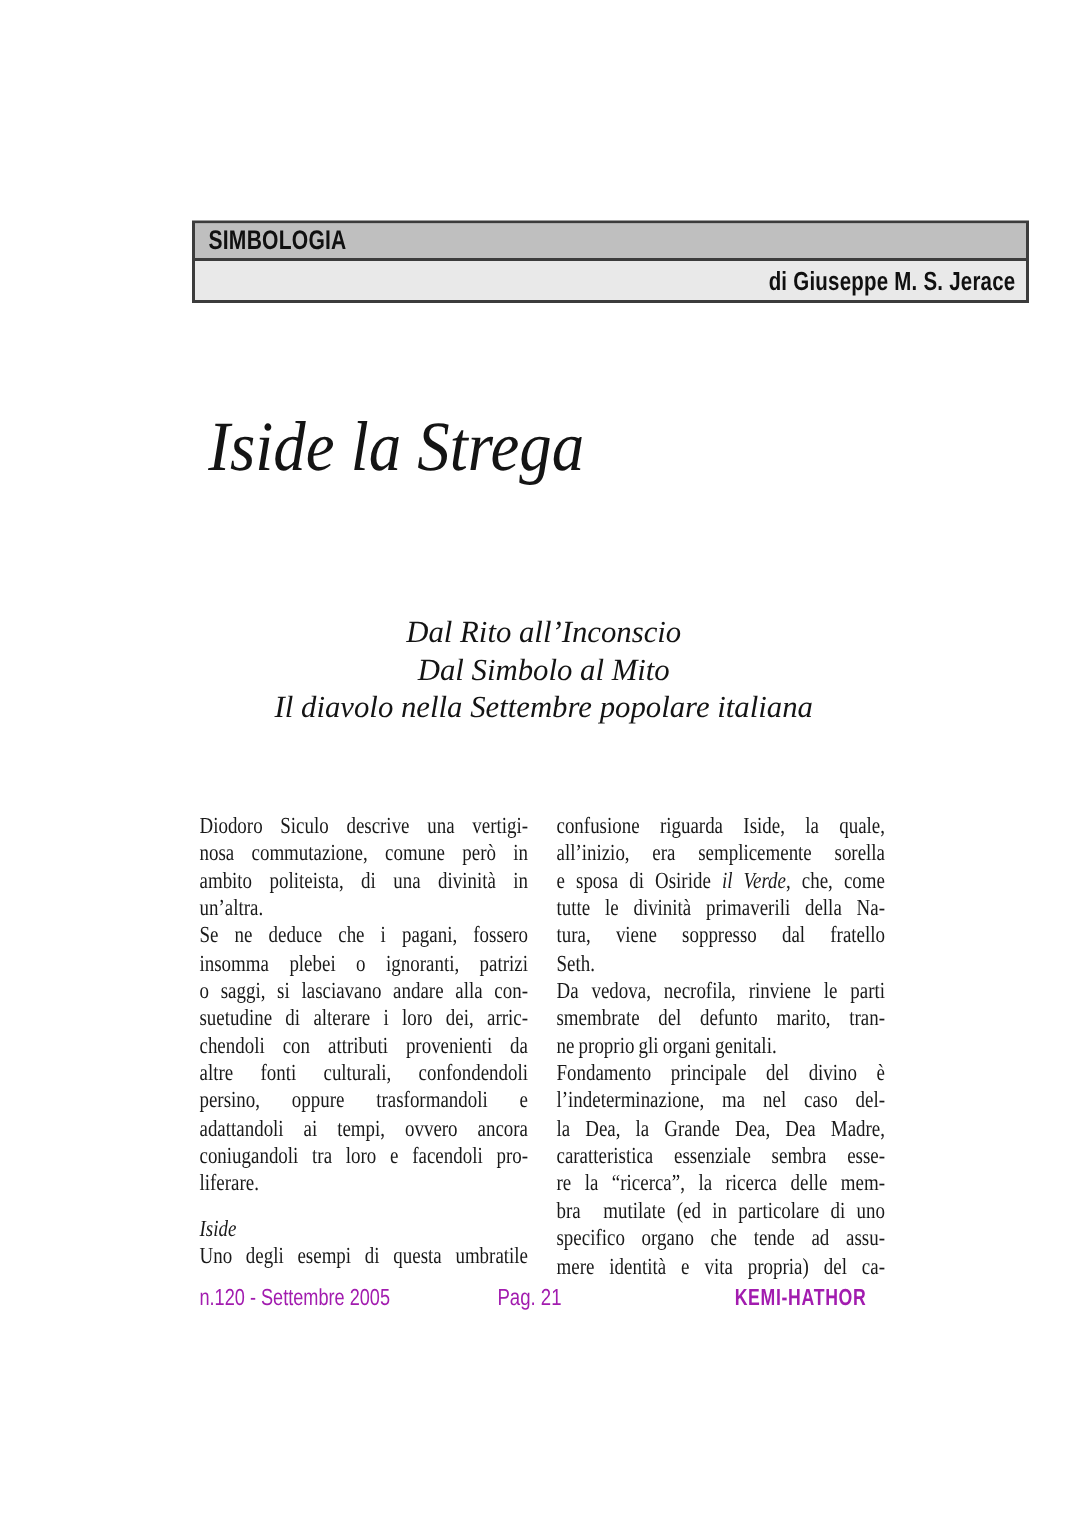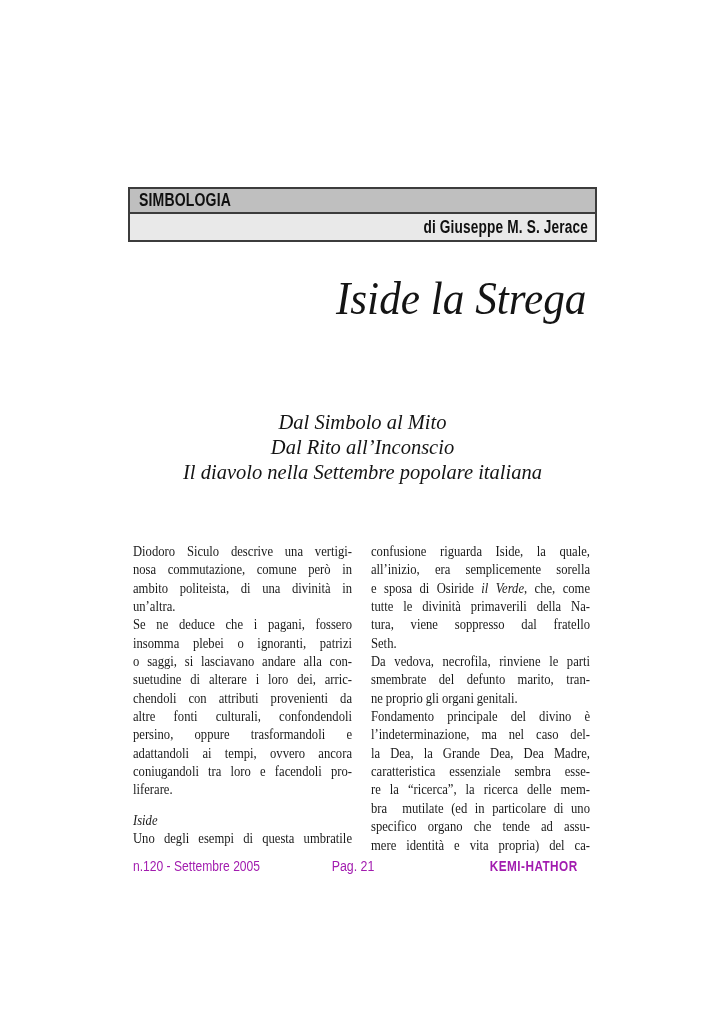--- a/index.html
+++ b/index.html
@@ -9,24 +9,23 @@
     height: 1024px;
     background: #ffffff;
     font-family: "Liberation Serif", serif;
     overflow: hidden;
   }
 
   
   .masthead {
     position: absolute;
     left: 128px; top: 147px;
-    width: 469px; height: 55px;
+    width: 558px; height: 55px;
     border: 2px solid #3c3c3c;
     box-sizing: border-box;
-    margin-top: 40px;
   }
   .mh-top {
     height: 23px;
     background: #bfbfbf;
     display: flex; align-items: center;
     padding-left: 9px;
   }
   .mh-bot {
     height: 26px;
     background: #e9e9e9;
@@ -41,21 +40,21 @@
     display: inline-block;
     letter-spacing: 0.2px;
   }
   .mh-top .cx { font-size: 18px; transform: scaleX(0.78); transform-origin: 0 50%; }
   .mh-bot .cx { font-size: 17.5px; transform: scaleX(0.78); transform-origin: 100% 50%; }
 
   
   .title {
     position: absolute;
     left: 128px; top: 274px; width: 469px;
-    text-align: right;
+    text-align: left;
     font-style: italic;
     font-size: 47px;
     line-height: 1.05;
     color: #141414;
     white-space: nowrap;
   }
   .title .cx { display: inline-block; transform: scaleX(0.92); transform-origin: 50% 50%; }
   .subtitle {
     position: absolute;
     left: 64px; top: 410px; width: 597px;
@@ -130,22 +129,22 @@
     <div class="mh-bot" style="background: rgb(233, 233, 233); border-top-color: rgb(60, 60, 60); padding-left: 32px;">
       <span class="cx">di Giuseppe M. S. Jerace</span>
     </div>
   </div>
 
   <div class="title">
     <span class="cx">Iside la Strega</span>
   </div>
 
   <div class="subtitle">
+    <div>Dal Rito all’Inconscio</div>
     <div>Dal Simbolo al Mito</div>
-    <div>Dal Rito all’Inconscio</div>
     <div>Il diavolo nella Settembre popolare italiana</div>
   </div>
 
   <div class="col col-left">
       <div class="tline stretch">Diodoro Siculo descrive una vertigi-</div>
       <div class="tline stretch">nosa commutazione, comune però in</div>
       <div class="tline stretch">ambito politeista, di una divinità in</div>
       <div class="tline">un’altra.</div>
       <div class="tline stretch">Se ne deduce che i pagani, fossero</div>
       <div class="tline stretch">insomma plebei o ignoranti, patrizi</div>

